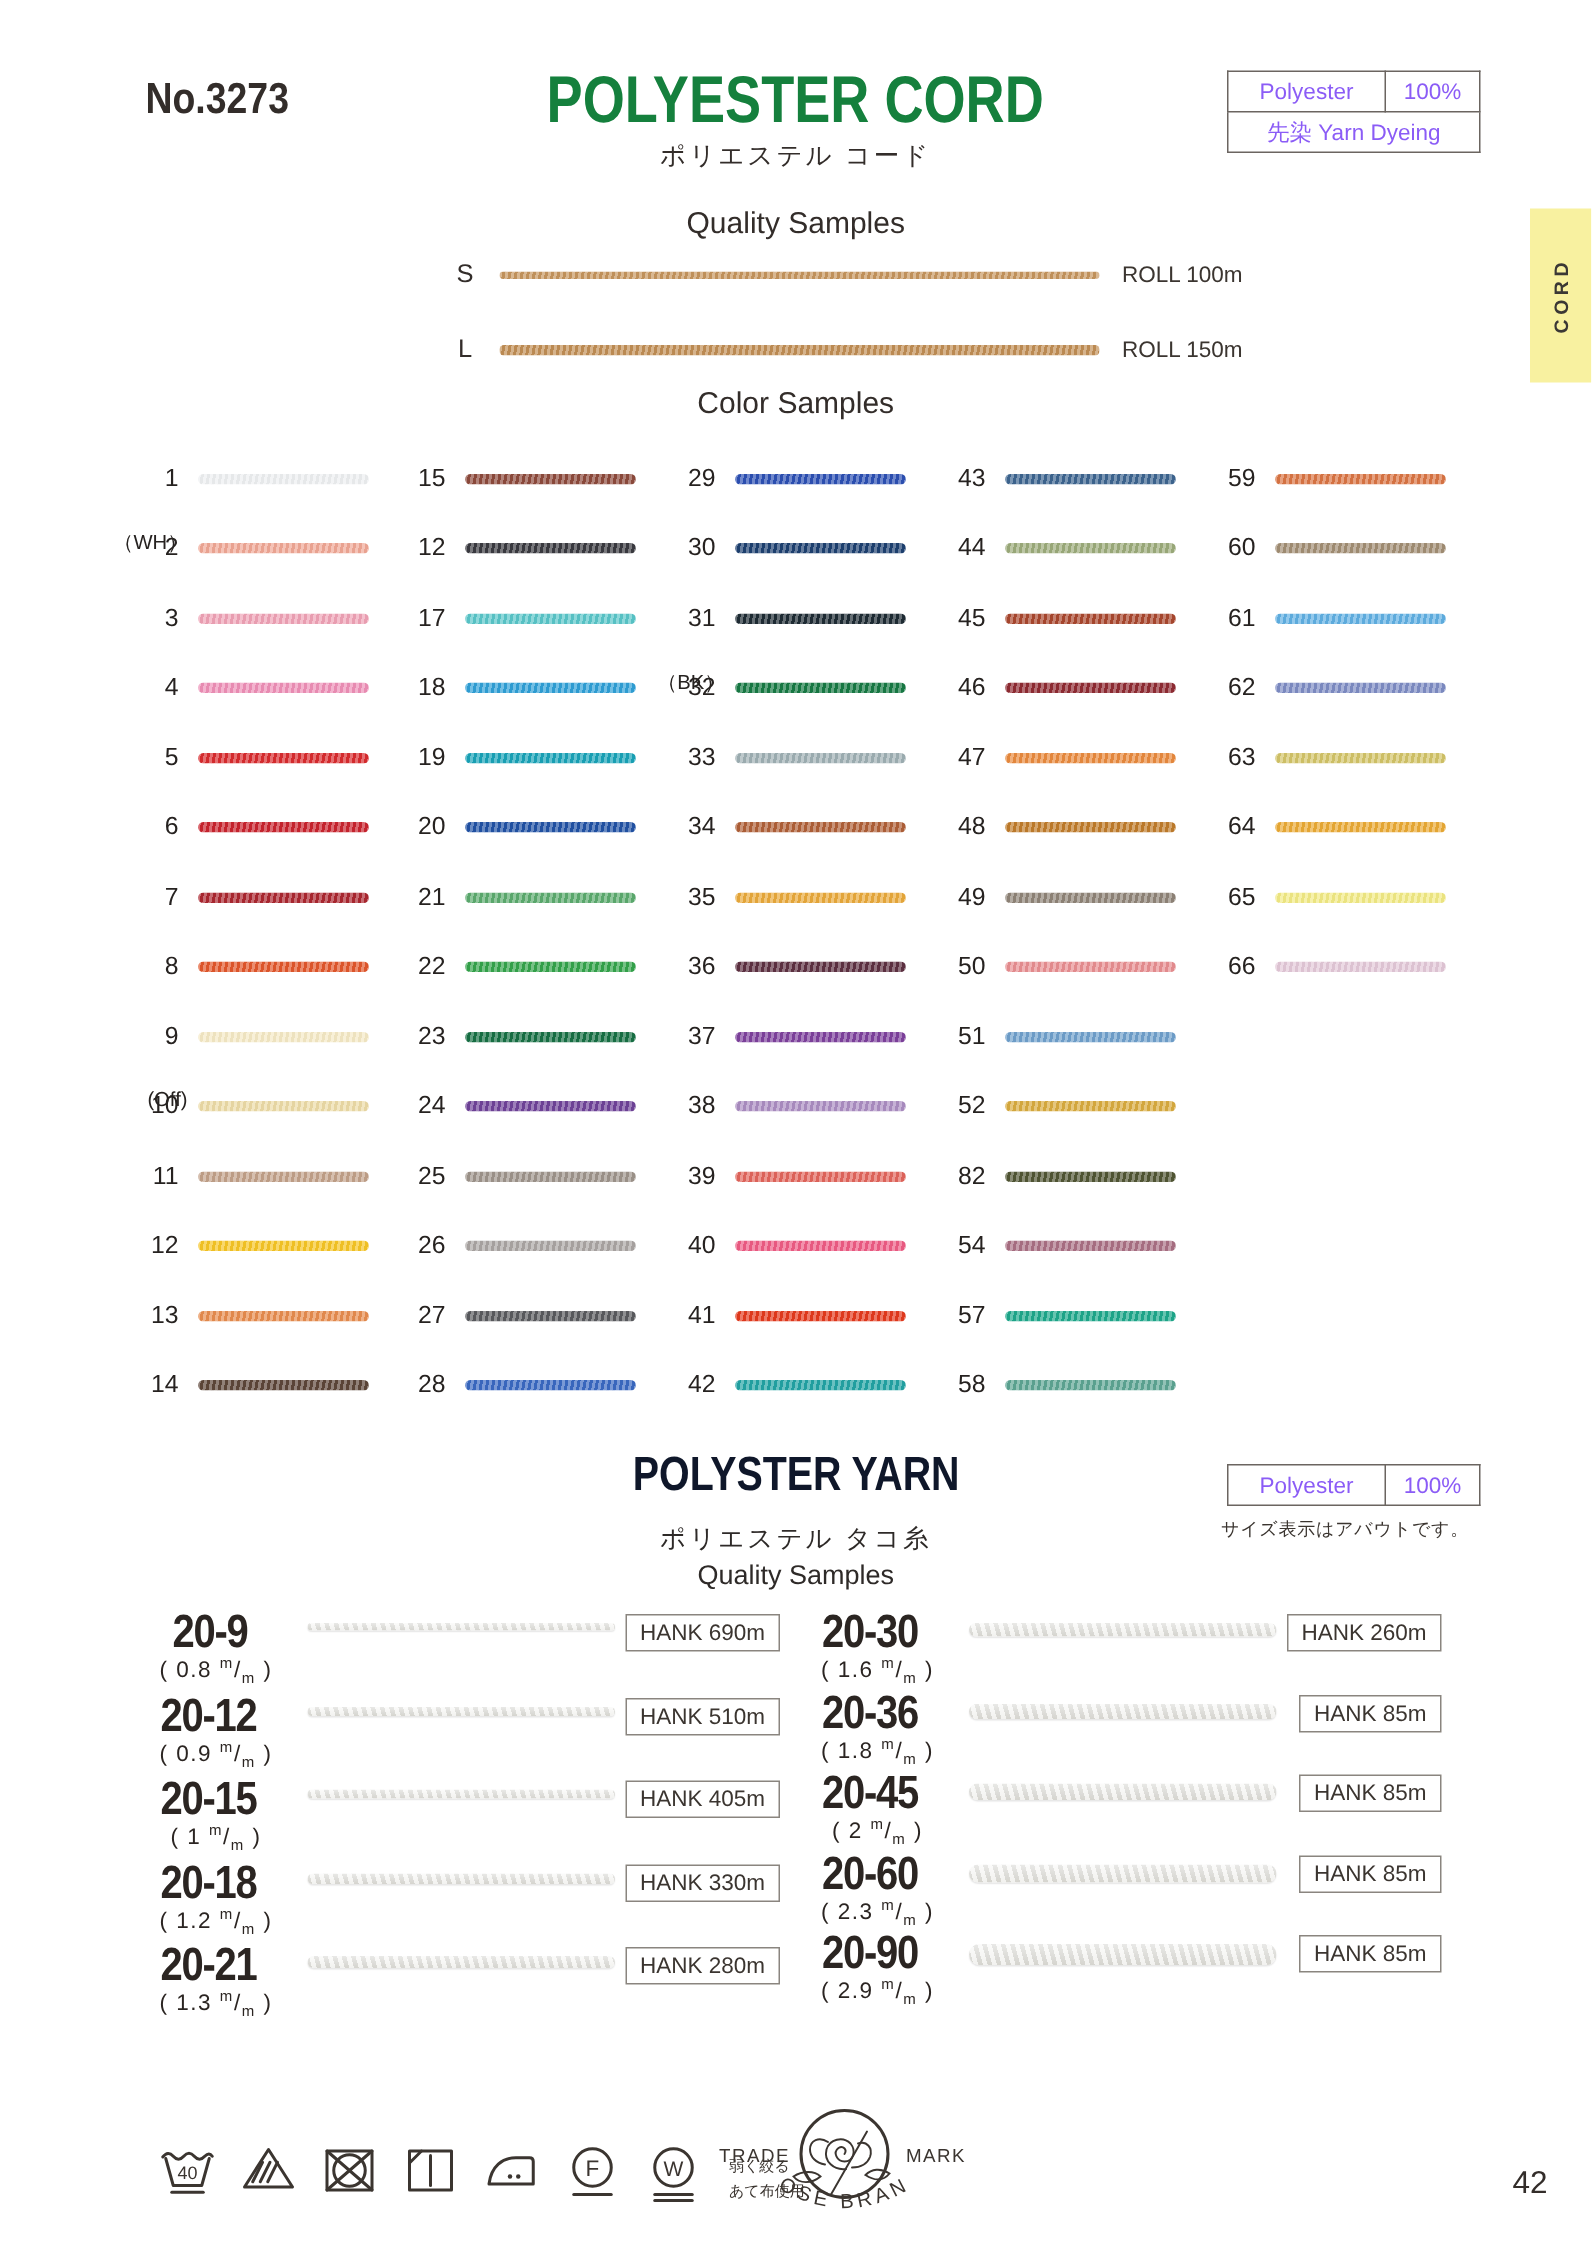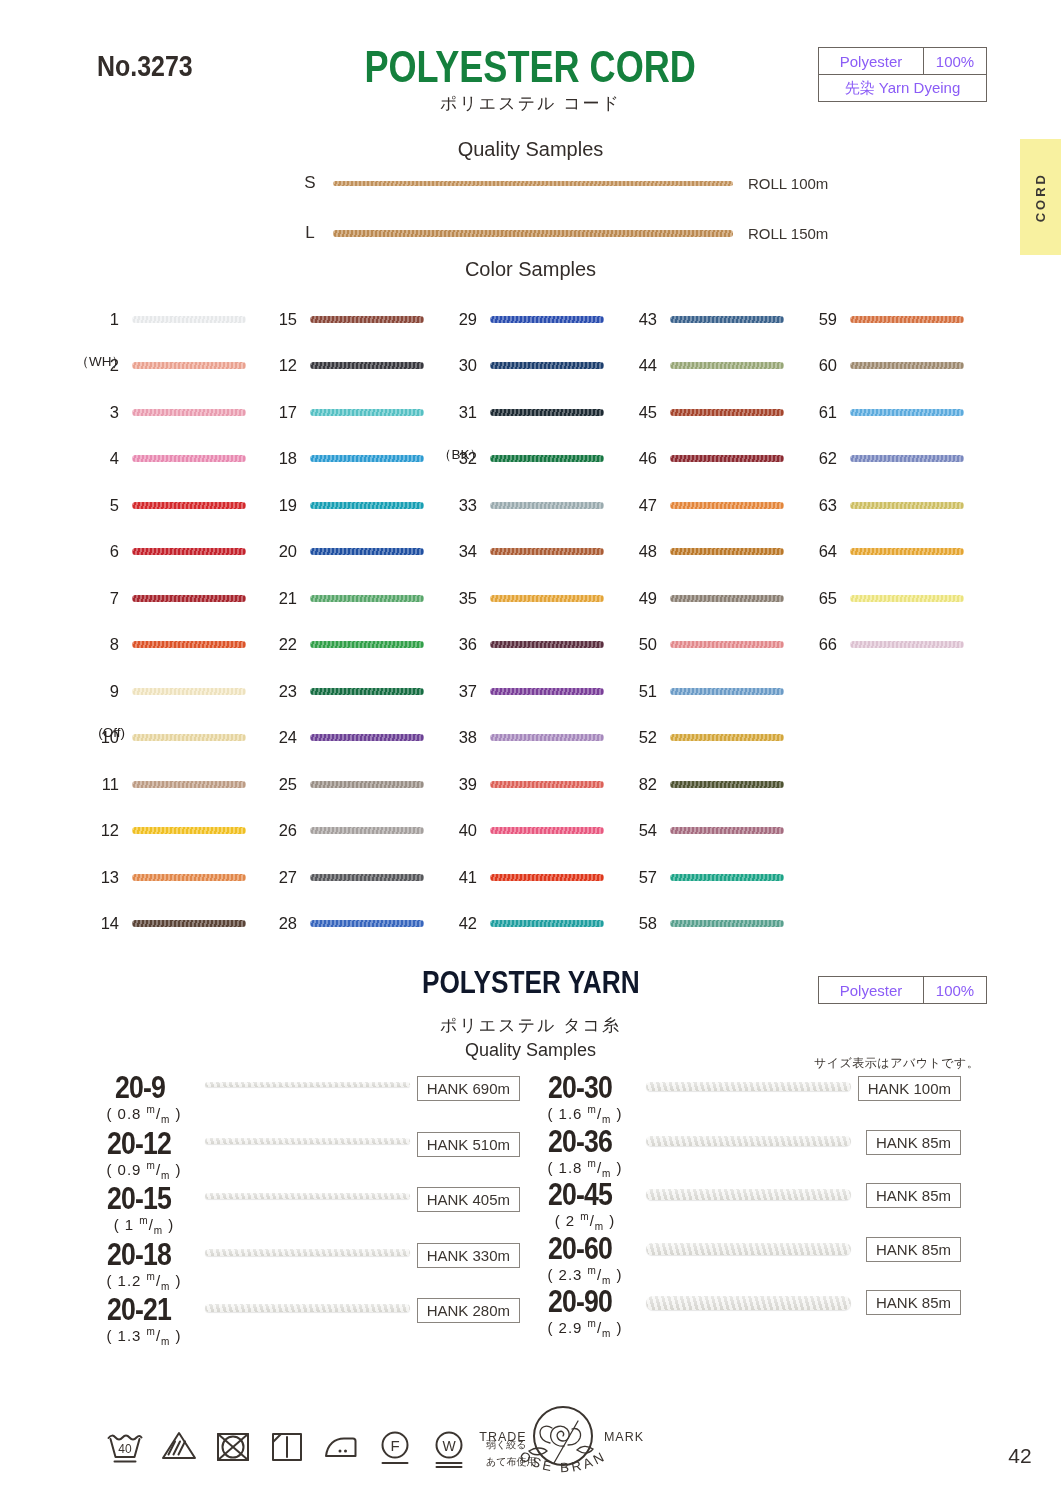--- a/index.html
+++ b/index.html
@@ -21,21 +21,21 @@
   .cord-tab{position:absolute;left:1020px;top:139px;width:41px;height:116px;background:#f8f1a0;
             display:flex;align-items:center;justify-content:center;}
   .cord-tab span{writing-mode:vertical-rl;transform:rotate(180deg);font-weight:bold;font-size:13px;
                  letter-spacing:3px;color:#3b3835;}
 
   .sec-heading{font-size:20px;color:#332d2a;}
   .h-qs{top:138px;} .h-cs{top:258px;}
   .h-yarn-title{top:964px;font-size:32px;font-weight:bold;color:#0f172a;}
   .h-yarn-ja{top:1014px;font-size:17px;letter-spacing:2px;}
   .h-yarn-qs{top:1040px;font-size:18px;}
-  .size-note{position:absolute;left:814px;top:1011px;font-size:12px;color:#3b3530;letter-spacing:.5px;margin-top:44px;}
+  .size-note{position:absolute;left:814px;top:1011px;font-size:12px;color:#3b3530;letter-spacing:.5px;}
 
   .q-rows{position:absolute;left:302px;top:158px;width:560px;}
   .q-row{height:50px;display:flex;align-items:center;}
   .q-label{width:16px;font-size:17px;text-align:center;color:#332d2a;}
   .q-line{margin-left:15px;width:400px;border-radius:3px;}
   .q-roll{margin-left:15px;font-size:15px;color:#3b3530;white-space:nowrap;}
 
   .color-grid{position:absolute;left:85px;top:296px;display:flex;}
   .color-col{display:flex;flex-direction:column;}
   .color-col:nth-child(1){width:178px;} .color-col:nth-child(2){width:180px;}
@@ -567,21 +567,21 @@
         <div class="hank">HANK 280m</div>
       </div>
     </div>
   <div class="yarn-col yarn-right">
       <div class="y-row">
         <div class="code-block">
           <div class="y-code"><span class="cond85">20-30</span></div>
           <div class="y-size"><span>(</span> <span>1.6</span> <sup>m</sup><span>/</span><sub>m</sub> <span>)</span></div>
         </div>
         <div class="y-cord" style="height: 9px;"></div>
-        <div class="hank">HANK 100m</div>
+        <div class="hank">HANK 260m</div>
       </div>
       <div class="y-row">
         <div class="code-block">
           <div class="y-code"><span class="cond85">20-36</span></div>
           <div class="y-size"><span>(</span> <span>1.8</span> <sup>m</sup><span>/</span><sub>m</sub> <span>)</span></div>
         </div>
         <div class="y-cord" style="height: 10px;"></div>
         <div class="hank">HANK 85m</div>
       </div>
       <div class="y-row">

